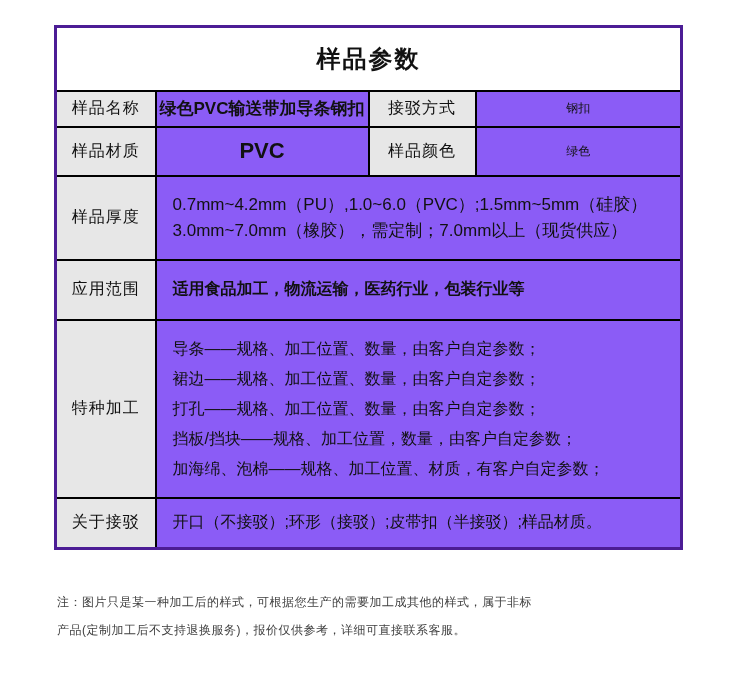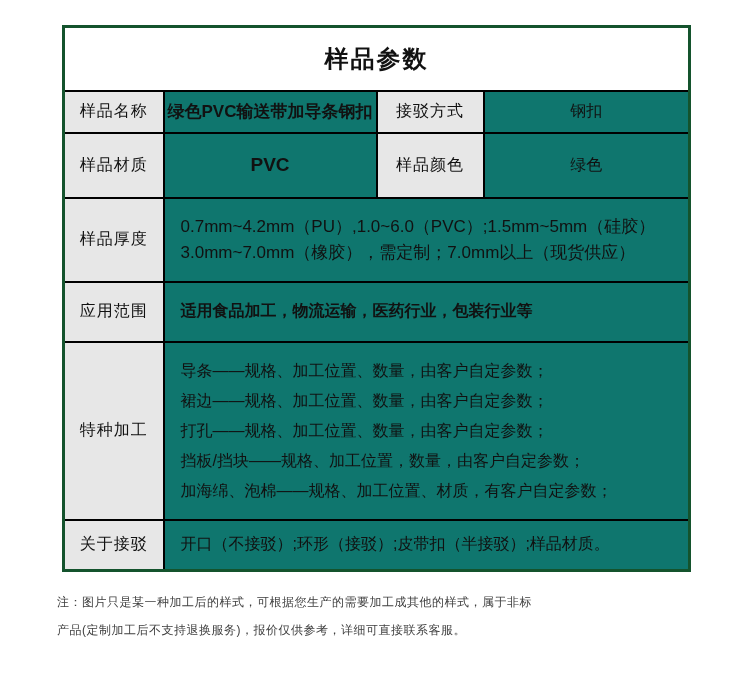--- a/index.html
+++ b/index.html
@@ -6,27 +6,27 @@
   html, body { width: 750px; height: 679px; background: #ffffff; }
   body {
     font-family: "Liberation Sans", "DejaVu Sans", sans-serif;
     color: #111111;
     position: relative;
   }
   .page { width: 750px; height: 679px; background: #ffffff; position: relative; }
 
   table.spec {
     position: absolute;
-    left: 62px;
+    left: 54px;
     top: 25px;
     width: 626px;
     border-collapse: collapse;
     table-layout: fixed;
-    background: #0f766e;
-    border: 3px solid #14532d;
+    background: #8b5cf6;
+    border: 3px solid #4c1d95;
   }
   table.spec td {
     border: 2px solid #000000;
     vertical-align: middle;
     overflow: hidden;
   }
   td.title-cell {
     height: 64px;
     text-align: center;
     font-size: 24px;
@@ -36,34 +36,34 @@
   }
   td.lbl {
     background: #e7e7e7;
     text-align: center;
     font-size: 16px;
     font-weight: 500;
     letter-spacing: 1px;
   }
   td.val-center {
     text-align: center;
-    font-size: 16px;
+    font-size: 12px;
     font-weight: 500;
   }
   td.val-center.strong { font-weight: bold; font-size: 17px; border-radius: 23px; }
   td.val-left {
     text-align: left;
     padding-left: 16px;
     padding-right: 10px;
     font-size: 16px;
     font-weight: 500;
   }
   td.val-left.semibold { font-weight: 600; }
-  .r1 { height: 42px; }
-  .r2 { height: 65px; }
+  .r1 { height: 36px; }
+  .r2 { height: 49px; }
   .r3 { height: 84px; }
   .r4 { height: 60px; font-family: Liberation Mono, monospace; }
   .r5 { height: 178px; }
   .r6 { height: 51px; }
   .line { line-height: 26px; font-size: 17px; }
   .proc-line { line-height: 30px; font-size: 16px; }
 
   .note {
     position: absolute;
     left: 57px;
@@ -96,21 +96,21 @@
 
     <tr class="r1">
       <td class="lbl">样品名称</td>
       <td class="val-center strong">绿色PVC输送带加导条钢扣</td>
       <td class="lbl">接驳方式</td>
       <td class="val-center">钢扣</td>
     </tr>
 
     <tr class="r2">
       <td class="lbl">样品材质</td>
-      <td class="val-center strong" style="font-size:19px;">PVC</td>
+      <td class="val-center strong" style="font-size:22px;">PVC</td>
       <td class="lbl">样品颜色</td>
       <td class="val-center">绿色</td>
     </tr>
 
     <tr class="r3">
       <td class="lbl">样品厚度</td>
       <td class="val-left" colspan="3">
         <div class="line">0.7mm~4.2mm（PU）,1.0~6.0（PVC）;1.5mm~5mm（硅胶）</div>
         <div class="line">3.0mm~7.0mm（橡胶），需定制；7.0mm以上（现货供应）</div>
       </td>

